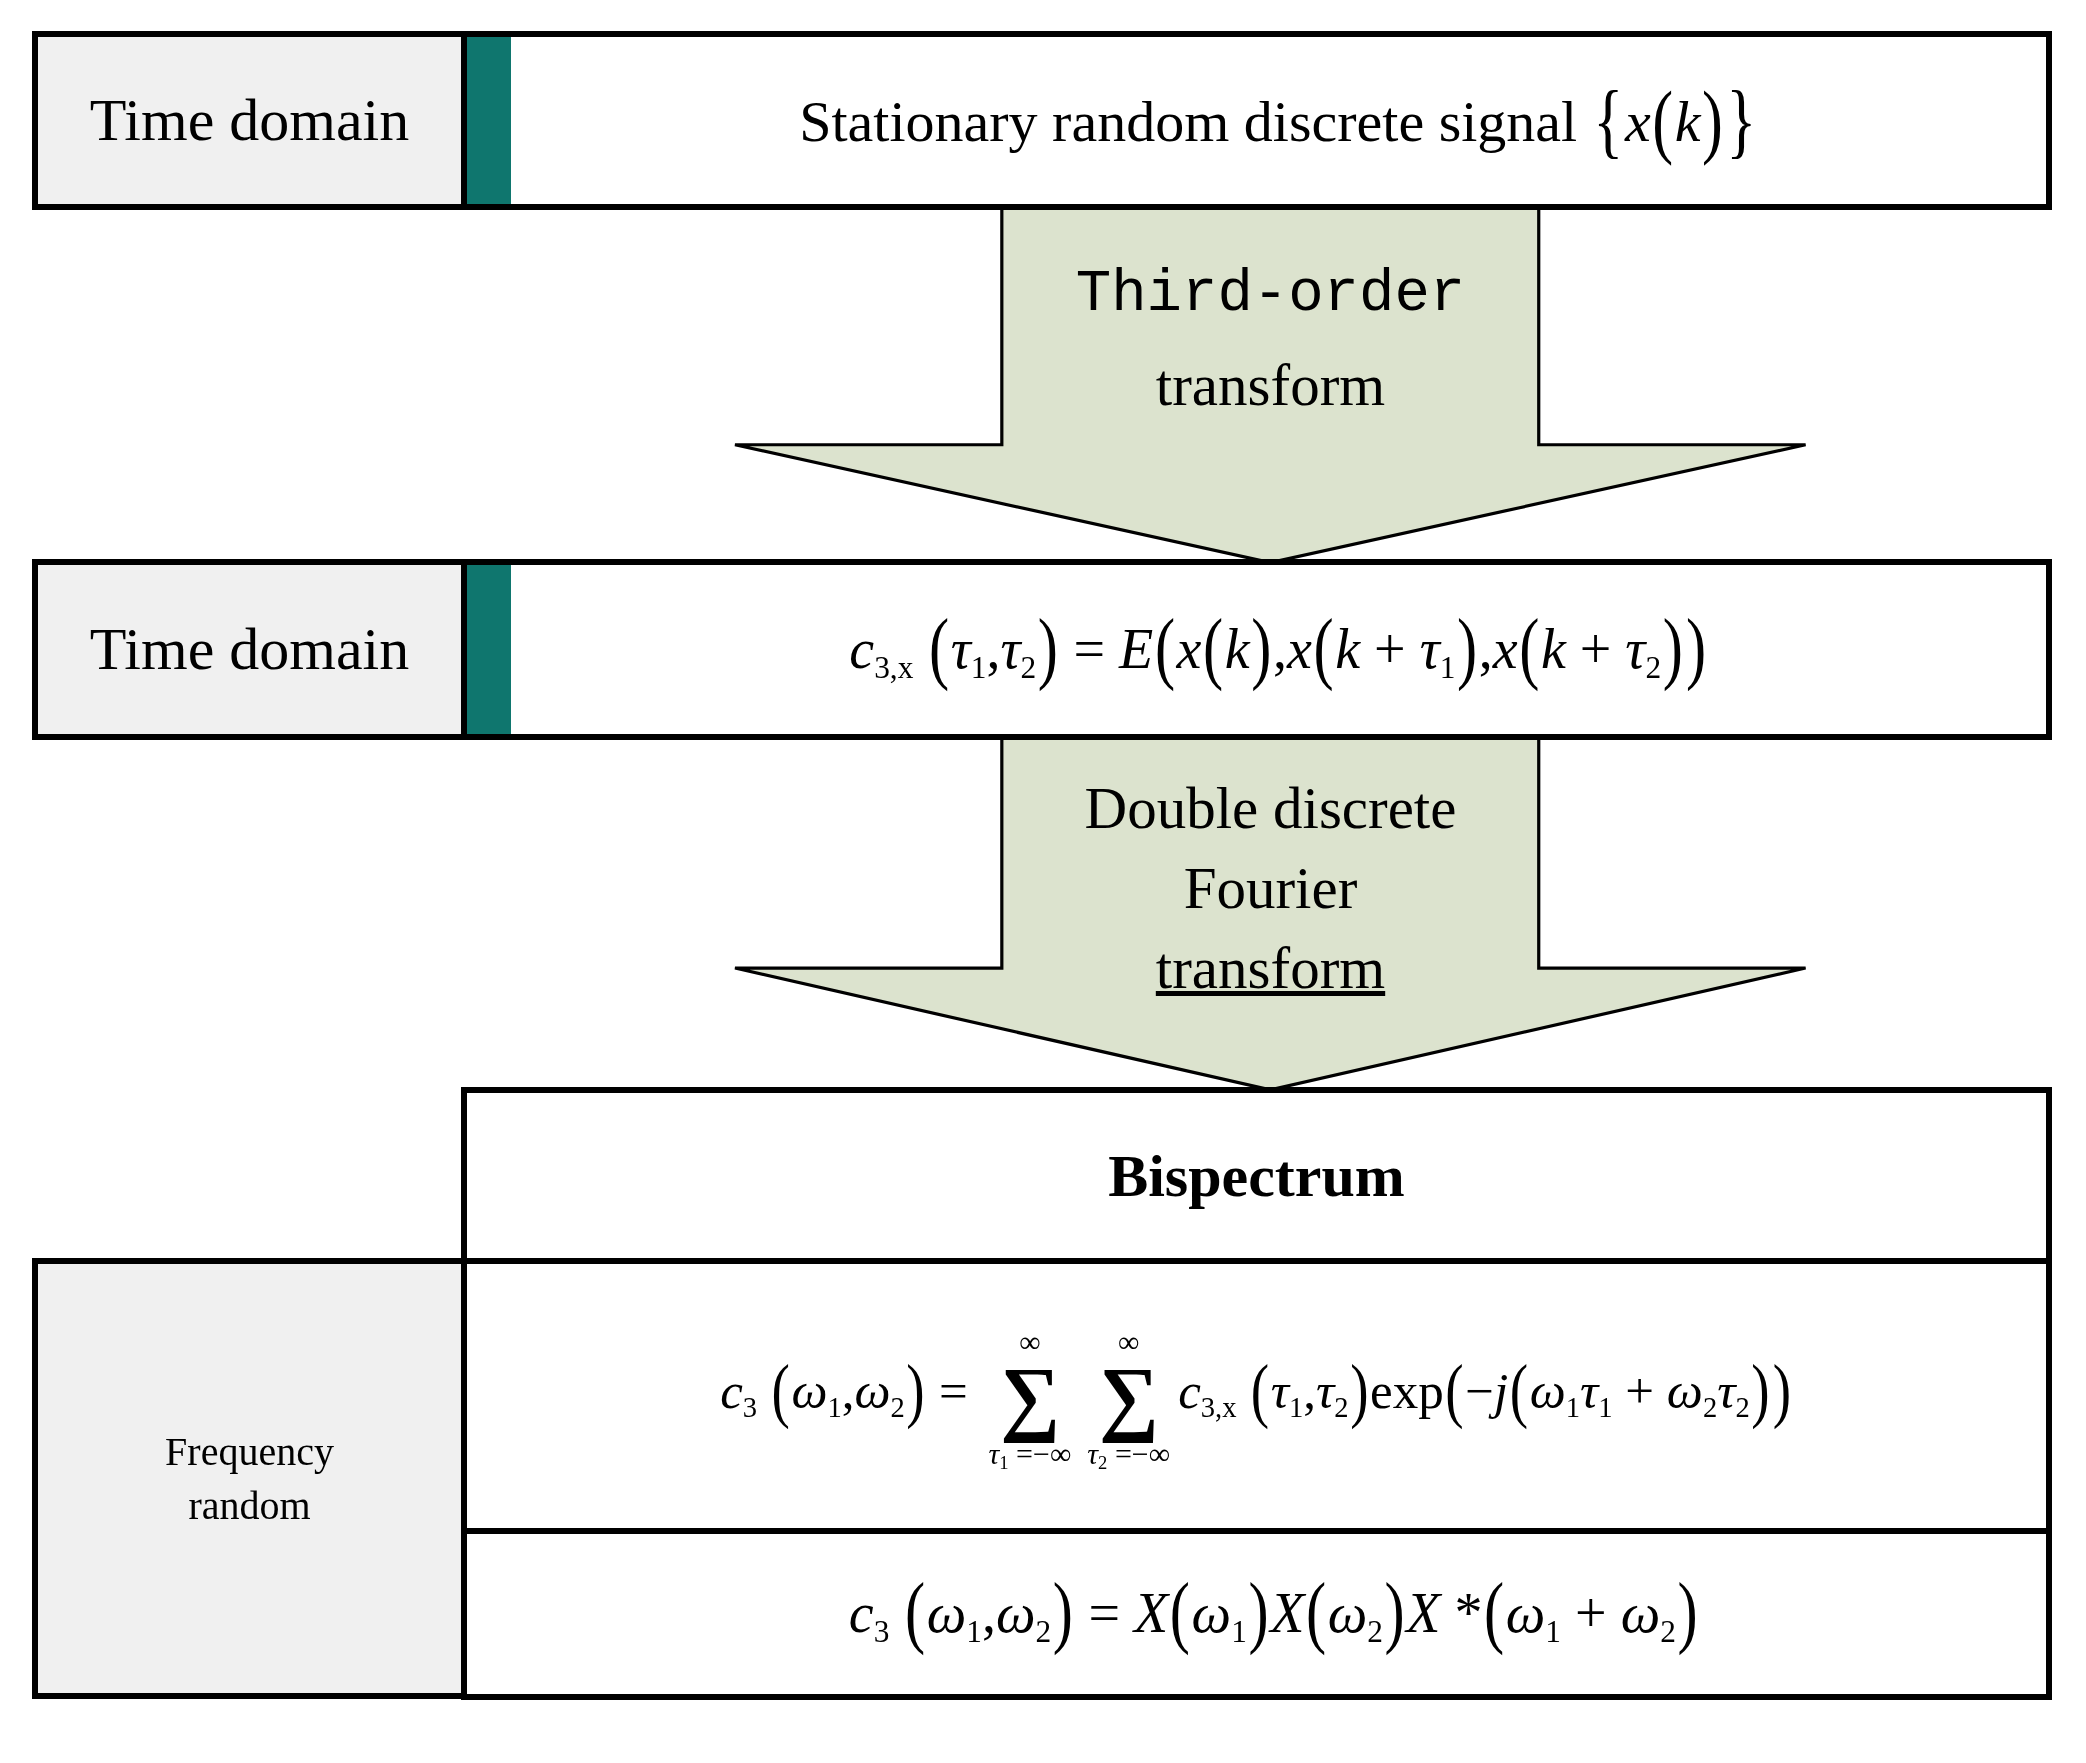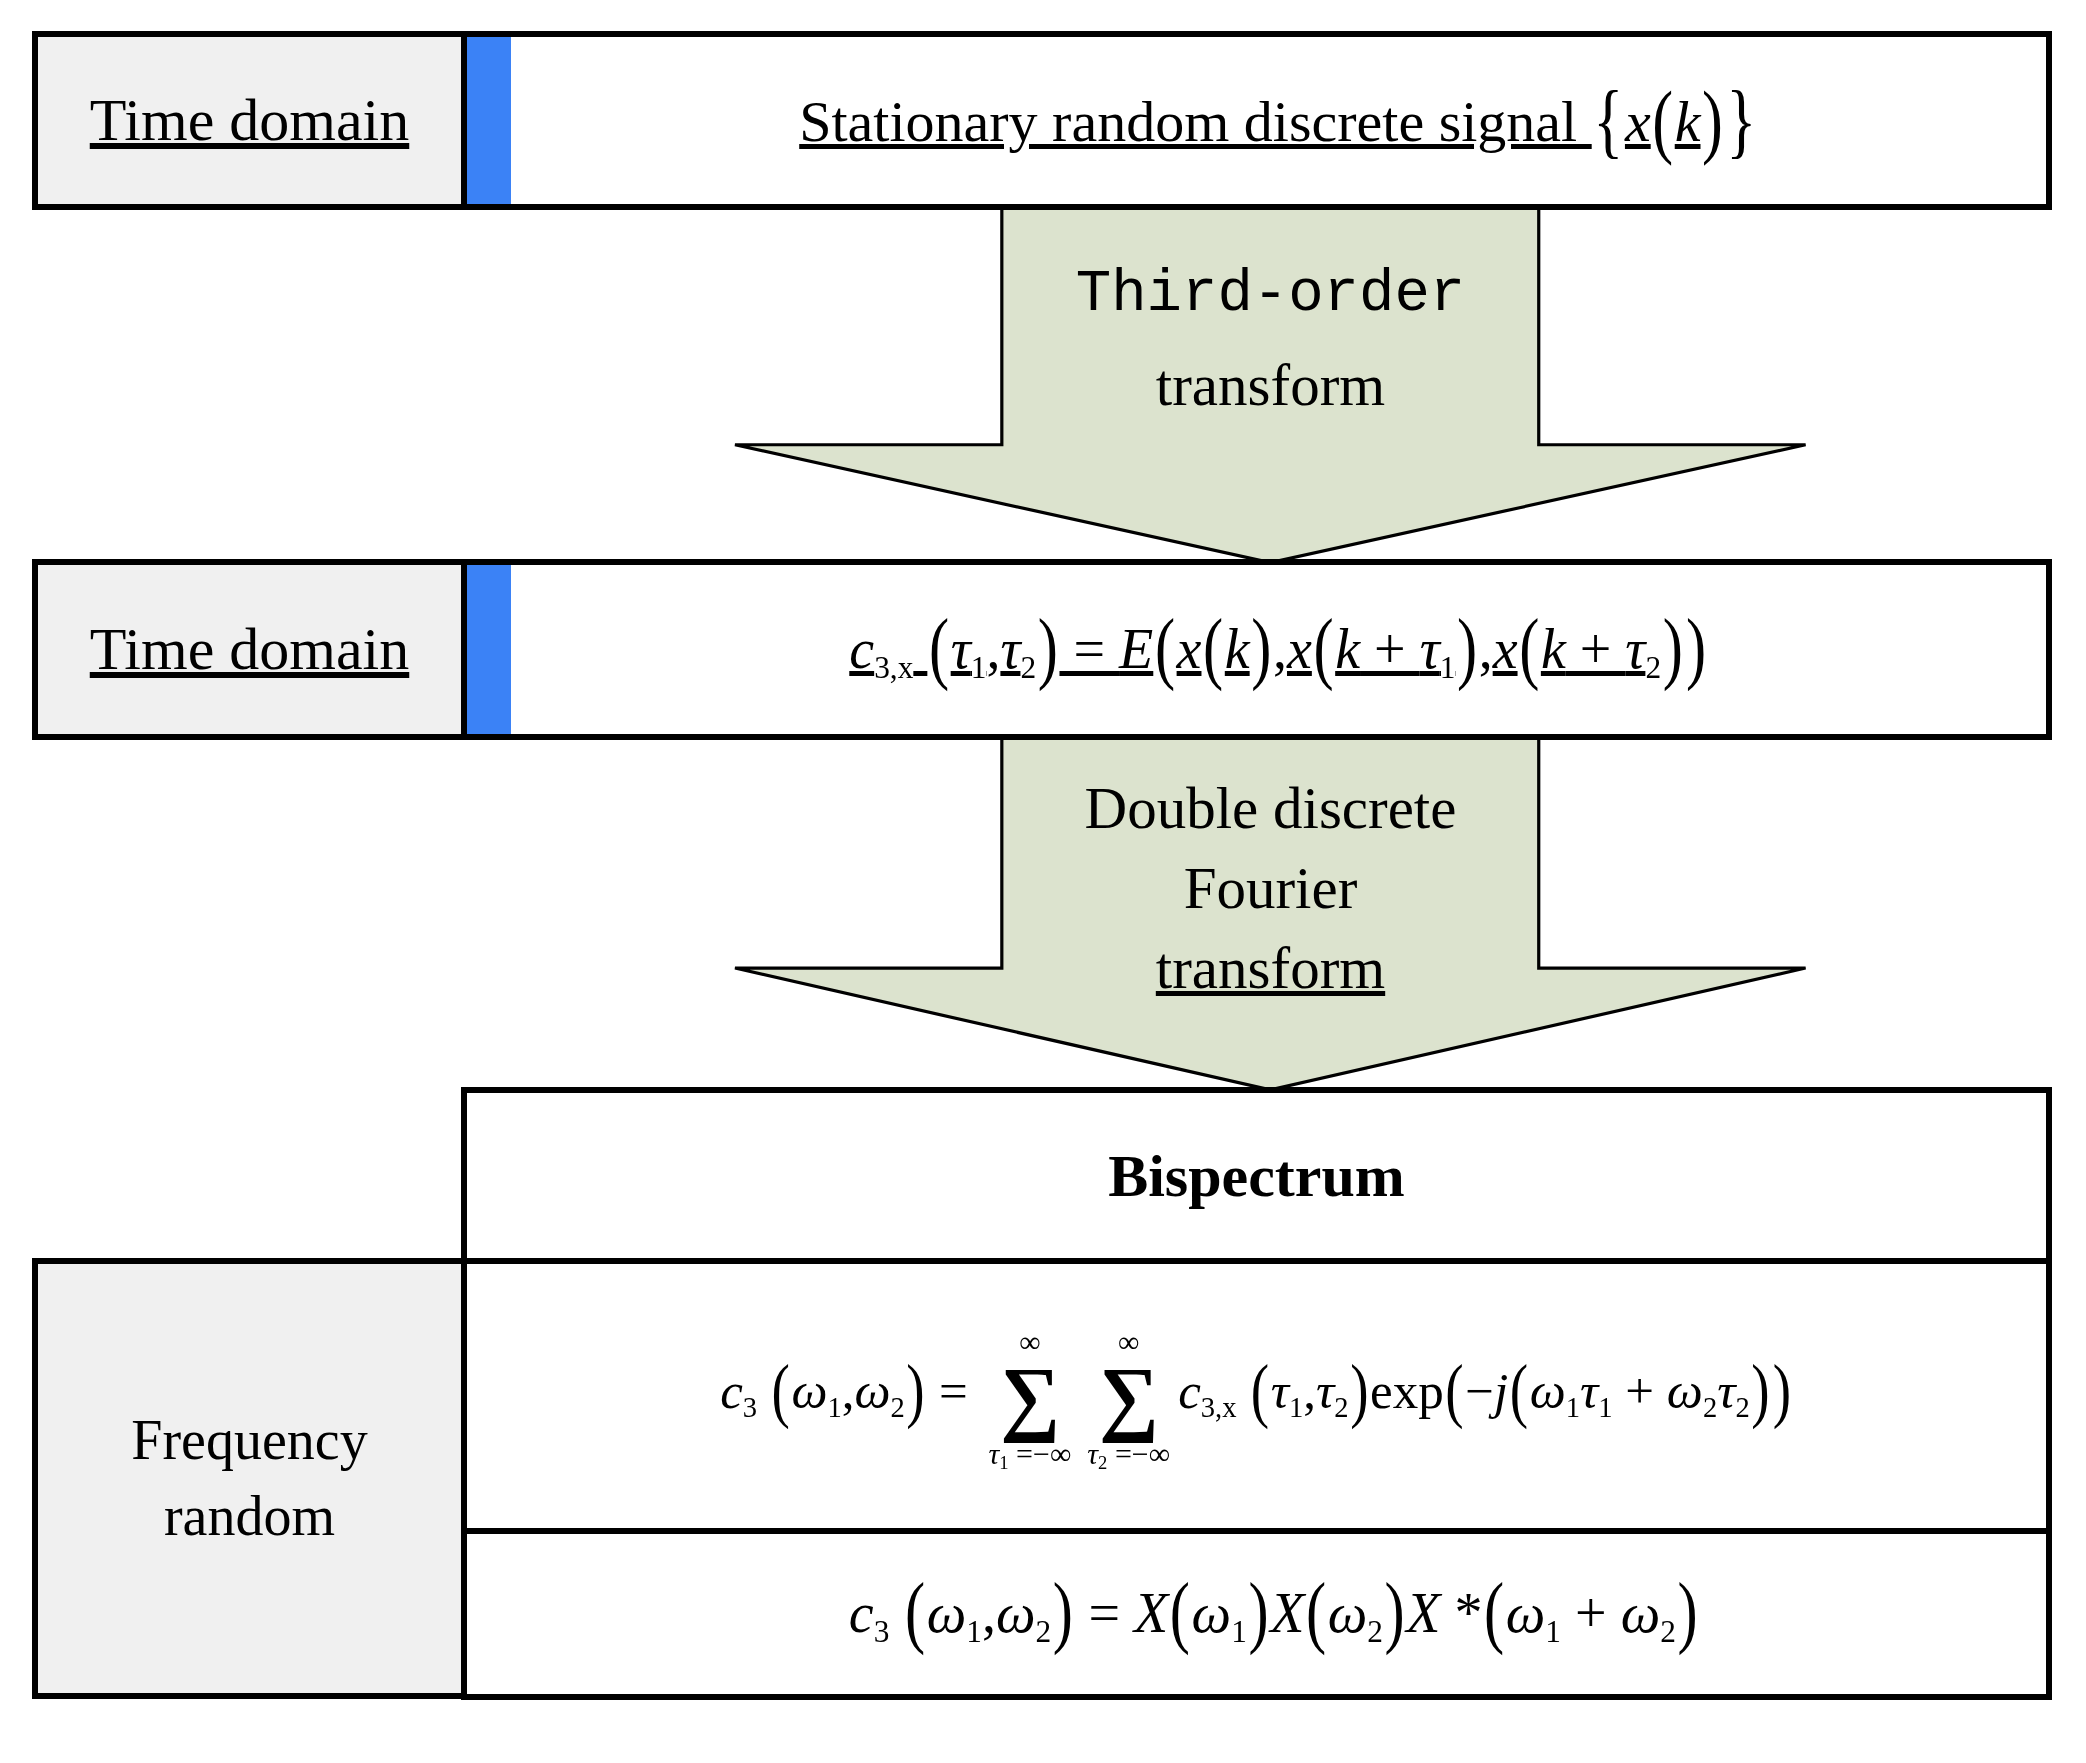--- a/index.html
+++ b/index.html
@@ -2,21 +2,21 @@
 <html style="--arrow-fill: #dce3ce; --label-bg: #f0f0f0;font-size:13px"><head>
 <meta charset="utf-8">
 <style>
   html,body{margin:0;padding:0;background:#ffffff;}
   *{box-sizing:border-box;}
   #canvas{
     position:relative;width:2087px;height:1763px;background:#fff;
     font-family:"Liberation Serif","DejaVu Serif",serif;color:#000;
   }
   svg.arrows{position:absolute;left:0;top:0;z-index:1;}
-  .box{position:absolute;border:6.4px solid #000;background:#3b82f6;z-index:2;display:flex;text-decoration:underline;}
+  .box{position:absolute;border:6.4px solid #000;background:#0f766e;z-index:2;display:flex;}
   .label-cell{
     width:429px;border-right:6.4px solid #000;background:var(--label-bg,#f0f0f0);
     display:flex;align-items:center;justify-content:center;flex:0 0 auto;
     font-size:60px;text-align:center;
   }
   .content-cell{flex:1 1 auto;display:flex;align-items:center;justify-content:center;background:#fff;margin-left:44px;}
   .single-cell{position:absolute;border:6.4px solid #000;background:#fff;z-index:2;
     display:flex;align-items:center;justify-content:center;}
   .arrow-label{position:absolute;z-index:3;text-align:center;font-size:59px;}
   .formula{font-size:56px;white-space:nowrap;}
@@ -70,21 +70,21 @@
     <span style="display:block;">Double discrete</span>
     <span style="display:block;">Fourier</span>
     <span style="display:block;text-decoration:underline;">transform</span>
   </div>
 
   <div class="single-cell" style="left:461px;top:1087px;width:1591px;height:178px;">
     <span class="title-text">Bispectrum</span>
   </div>
 
   <div class="single-cell" style="left:32px;top:1258px;width:435px;height:441px;background:var(--label-bg,#f0f0f0);">
-    <span style="font-size:56px;text-align:center;">
+    <span style="font-size:40px;text-align:center;">
       <span class="freq-line">Frequency</span>
       <span class="freq-line">random</span>
     </span>
   </div>
 
   <div class="single-cell" style="left:461px;top:1258px;width:1591px;height:276px;">
     <span class="formula" style="font-size:51px;"><span class="it">c</span><span class="sb">3</span><span> </span><span class="bp">(</span><span class="it">ω</span><span class="sb">1</span><span>,</span><span class="it">ω</span><span class="sb">2</span><span class="bp">)</span><span> = </span><span class="sum">
           <span class="sum-top"><span>∞</span></span>
           <span class="sum-sig">∑</span>
           <span class="sum-bot"><span class="it">τ</span><span class="sb">1</span><span> =−∞</span></span>

